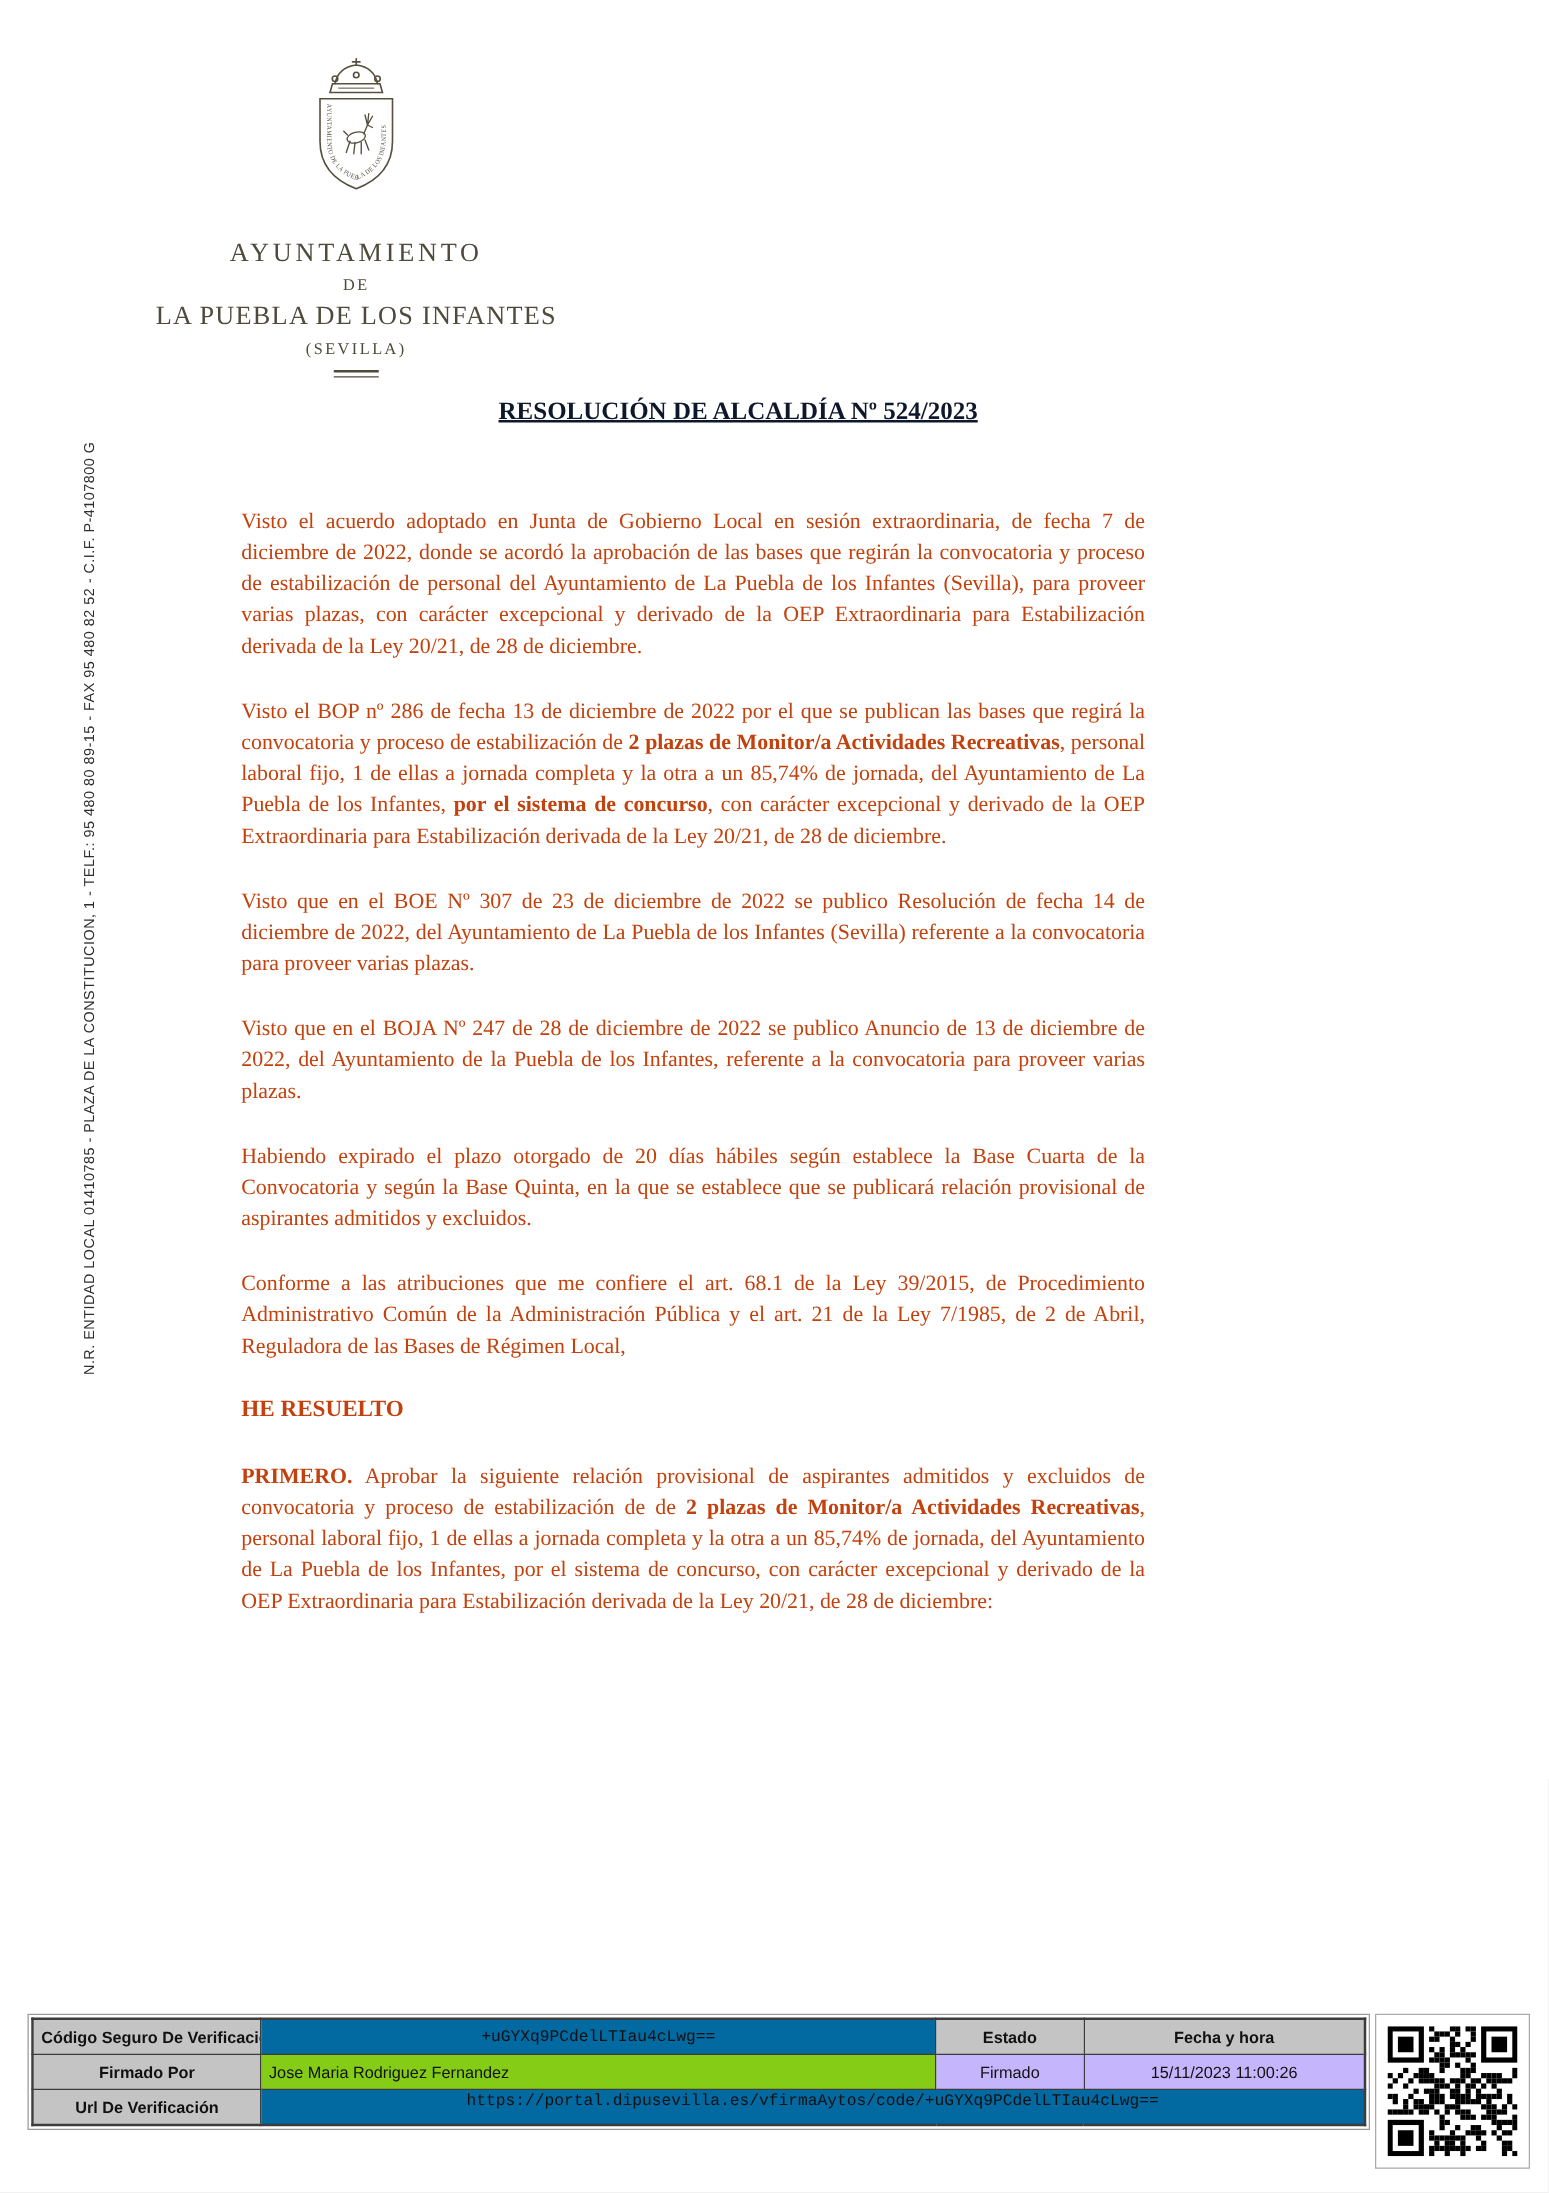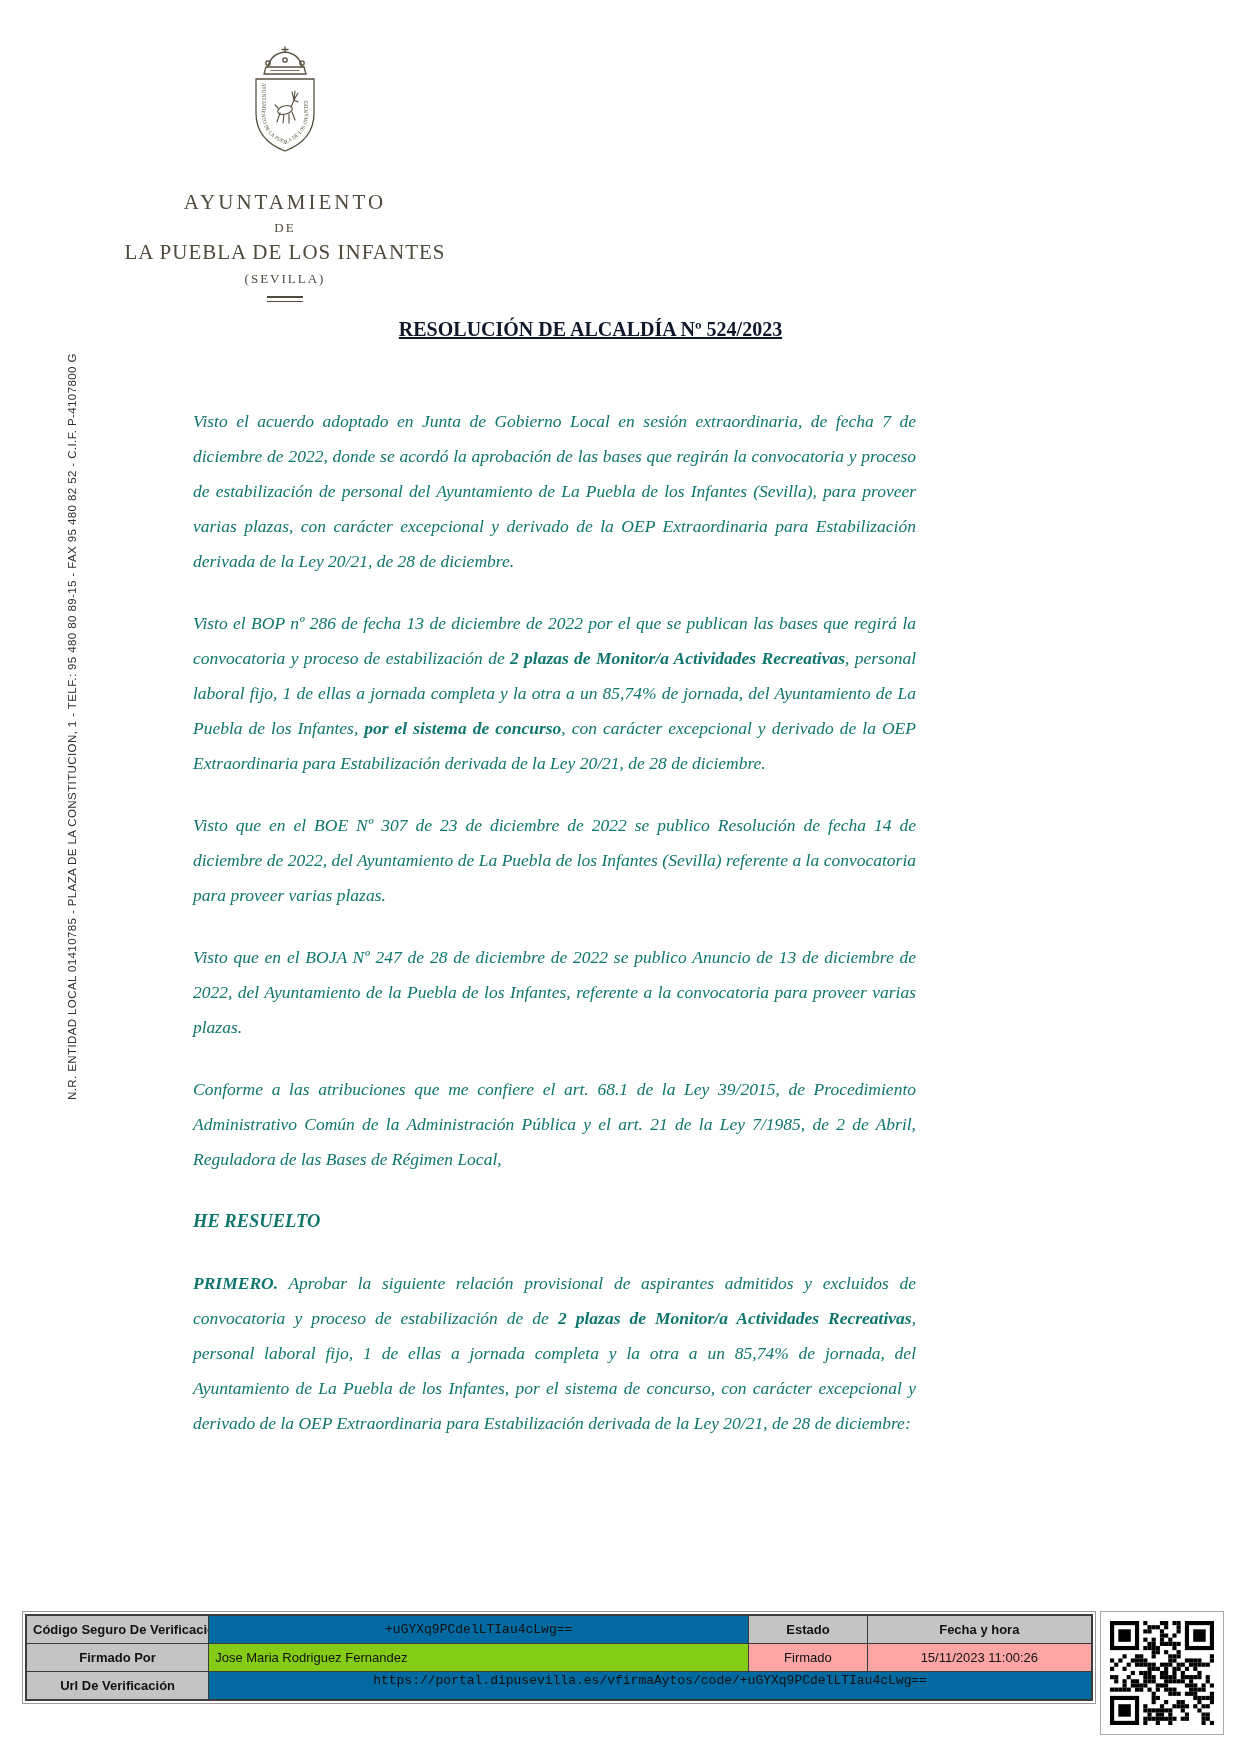--- a/index.html
+++ b/index.html
@@ -21,33 +21,33 @@
     position:absolute;left:66px;top:1100px;width:740px;height:17px;
     transform-origin:0 0;transform:rotate(-90deg);
     font-family:"Liberation Sans",sans-serif;font-size:11.5px;letter-spacing:0.4px;
     color:#2e2e2e;white-space:nowrap;
   }
   
   .doc-title{position:absolute;left:229px;top:318px;width:723px;text-align:center;
     font-weight:bold;font-size:20px;color:#0f172a;}
   .doc-title span{text-decoration:underline;}
   
-  .body-col{position:absolute;left:193px;top:404px;width:723px;font-size:17.5px;line-height:35px;
-    text-align:justify;color:#0f766e;font-style:italic;}
+  .body-col{position:absolute;left:193px;top:404px;width:723px;font-size:17.5px;line-height:25px;
+    text-align:justify;color:#c2410c;}
   .body-col p{margin:0 0 27px 0;}
   .body-col .b{font-weight:bold;}
   .resolution-heading{font-weight:bold;font-size:18.5px;margin:0 0 27px 0;}
   
   .footer-wrap{position:absolute;left:22px;top:1611px;width:1074px;border:1px solid #9a9a9a;padding:2px;background:#fff;box-sizing:border-box;}
   table.vtable{border-collapse:collapse;width:100%;table-layout:fixed;border:2px solid #3c3c3c;
     font-family:"Liberation Sans",sans-serif;font-size:13px;color:#111;}
   table.vtable td{border:1px solid #3c3c3c;padding:1px 6px;height:25px;overflow:hidden;white-space:nowrap;}
   td.lbl{background:#c4c4c4;font-weight:bold;text-align:center;}
   td.val-left{text-align:left;background:#84cc16;}
-  td.val-center{text-align:center;background:#fca5a5;}
+  td.val-center{text-align:center;background:#c4b5fd;}
   td.mono{font-family:"Liberation Mono","DejaVu Sans Mono",monospace;text-align:center;background:#0369a1;font-size:13px;}
   td.url-cell{height:38px;vertical-align:top;padding-top:5px;}
   
   .qr-box{position:absolute;left:1100px;top:1611px;width:122px;height:122px;border:1px solid #aaa;
     background:#fff;display:flex;align-items:center;justify-content:center;}
 </style>
 </head>
 <body>
 
 <div id="page">
@@ -89,20 +89,21 @@
 
   <div class="doc-title">
     <span>RESOLUCIÓN DE ALCALDÍA Nº 524/2023</span>
   </div>
 
   <div class="body-col">
     <p><span>Visto el acuerdo adoptado en Junta de Gobierno Local en sesión extraordinaria, de fecha 7 de diciembre de 2022, donde se acordó la aprobación de las bases que regirán la convocatoria y proceso de estabilización de personal del Ayuntamiento de La Puebla de los Infantes (Sevilla), para proveer varias plazas, con carácter excepcional y derivado de la OEP Extraordinaria para Estabilización derivada de la Ley 20/21, de 28 de diciembre.</span></p>
     <p><span>Visto el BOP nº 286 de fecha 13 de diciembre de 2022 por el que se publican las bases que regirá la convocatoria y proceso de estabilización de </span><span class="b">2 plazas de Monitor/a Actividades Recreativas</span><span>, personal laboral fijo, 1 de ellas a jornada completa y la otra a un 85,74% de jornada, del Ayuntamiento de La Puebla de los Infantes, </span><span class="b">por el sistema de concurso</span><span>, con carácter excepcional y derivado de la OEP Extraordinaria para Estabilización derivada de la Ley 20/21, de 28 de diciembre.</span></p>
     <p><span>Visto que en el BOE Nº 307 de 23 de diciembre de 2022 se publico Resolución de fecha 14 de diciembre de 2022, del Ayuntamiento de La Puebla de los Infantes (Sevilla) referente a la convocatoria para proveer varias plazas.</span></p>
     <p><span>Visto que en el BOJA Nº 247 de 28 de diciembre de 2022 se publico Anuncio de 13 de diciembre de 2022, del Ayuntamiento de la Puebla de los Infantes, referente a la convocatoria para proveer varias plazas.</span></p>
+    <p><span>Habiendo expirado el plazo otorgado de 20 días hábiles según establece la Base Cuarta de la Convocatoria y según la Base Quinta, en la que se establece que se publicará relación provisional de aspirantes admitidos y excluidos.</span></p>
     <p><span>Conforme a las atribuciones que me confiere el art. 68.1 de la Ley 39/2015, de Procedimiento Administrativo Común de la Administración Pública y el art. 21 de la Ley 7/1985, de 2 de Abril, Reguladora de las Bases de Régimen Local,</span></p>
     <div class="resolution-heading">HE RESUELTO</div>
     <p><span class="b">PRIMERO.</span><span> Aprobar la siguiente relación provisional de aspirantes admitidos y excluidos de convocatoria y proceso de estabilización de de </span><span class="b">2 plazas de Monitor/a Actividades Recreativas</span><span>, personal laboral fijo, 1 de ellas a jornada completa y la otra a un 85,74% de jornada, del Ayuntamiento de La Puebla de los Infantes, por el sistema de concurso, con carácter excepcional y derivado de la OEP Extraordinaria para Estabilización derivada de la Ley 20/21, de 28 de diciembre:</span></p>
   </div>
 
   <div class="footer-wrap">
     <table class="vtable">
       <colgroup>
         <col style="width:182px">
           <col style="width:538px">

